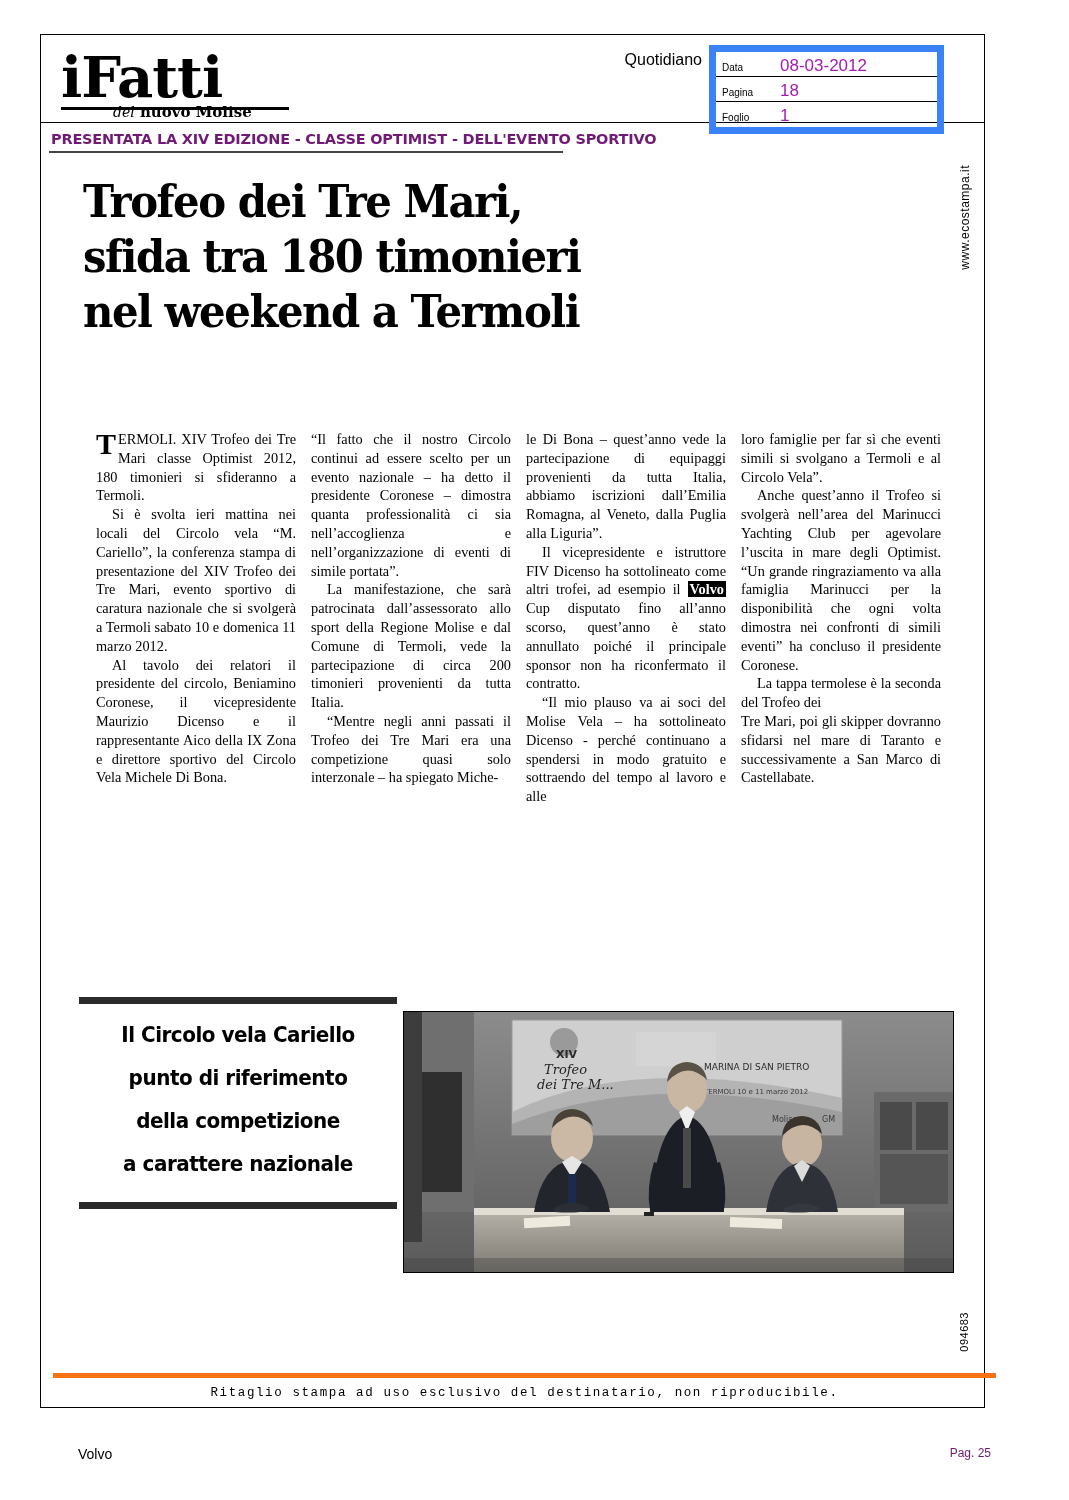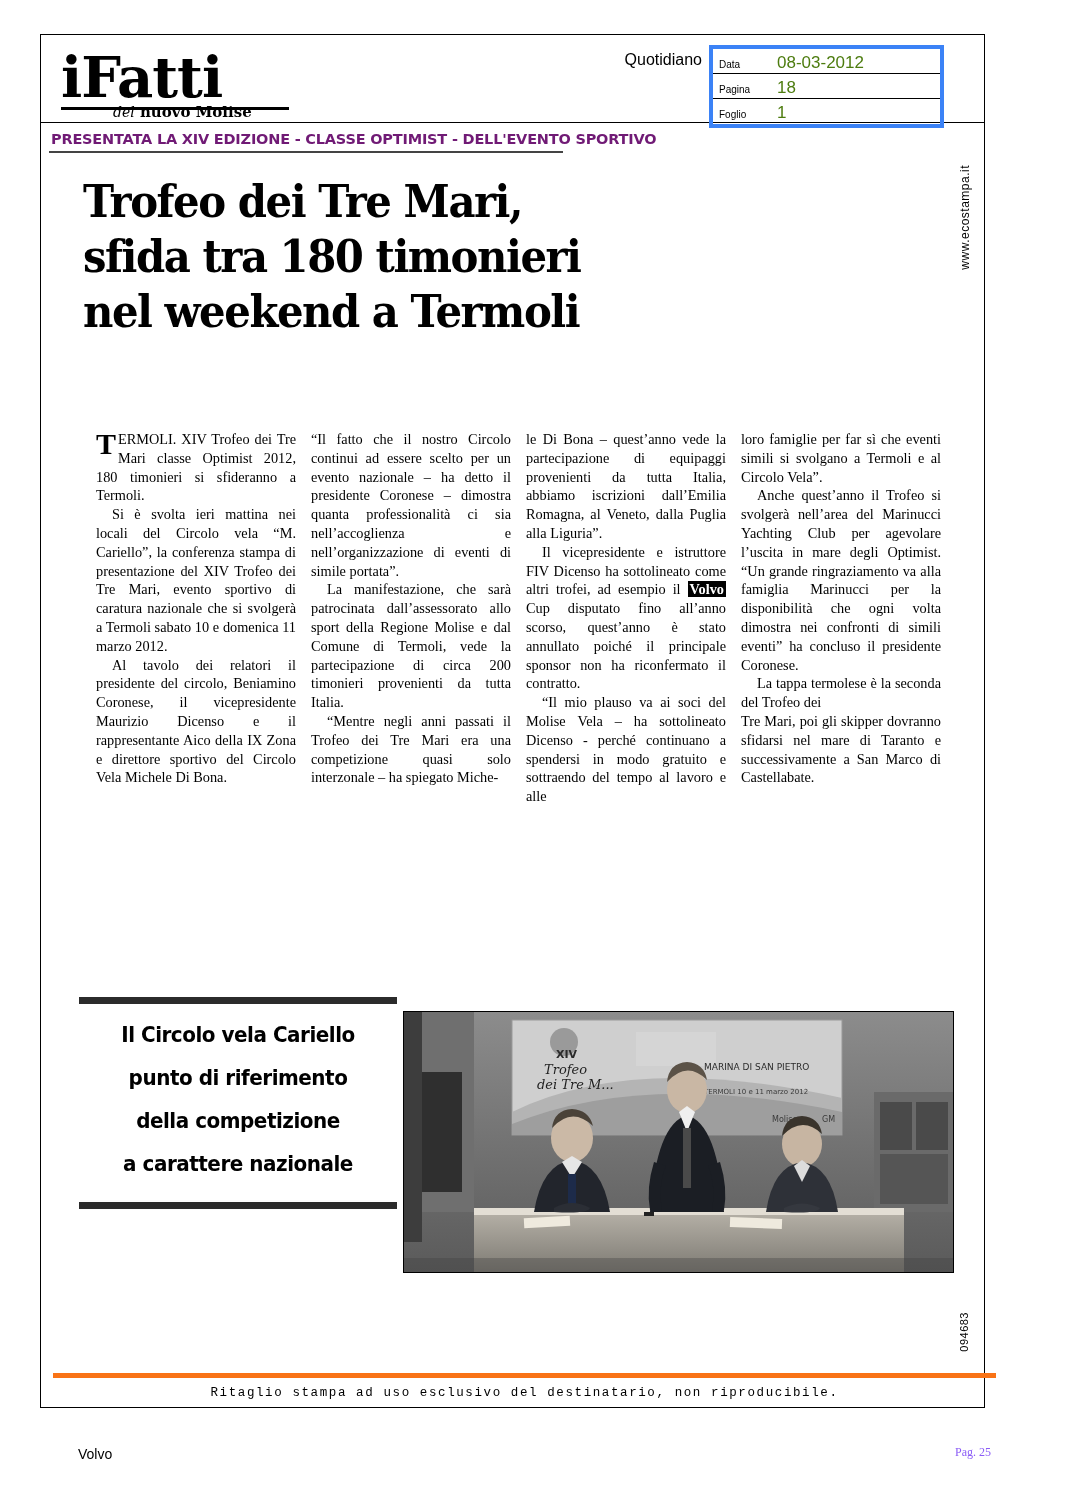--- a/index.html
+++ b/index.html
@@ -68,40 +68,40 @@
     position: absolute;
     right: 282px; top: 16px;
     font-family: "Liberation Sans", sans-serif;
     font-size: 16px;
     color: #000;
   }
   .meta-box {
     position: absolute;
     right: 40px; top: 10px;
     width: 235px;
-    border: 4px solid #3b82f6;
+    border: 7px solid #3b82f6;
     font-family: "Liberation Sans", sans-serif;
   }
   .meta-row {
     display: flex;
     align-items: baseline;
     height: 25px;
     border-bottom: 1px solid #000;
     padding: 0 6px;
   }
   .meta-row:last-child { border-bottom: none; }
   .meta-label {
     font-size: 10px;
     width: 58px;
     color: #000;
     padding-top: 6px;
   }
   .meta-value {
     font-size: 17px;
-    color: #4d7c0f;
+    color: #a21caf;
     font-family: "Liberation Sans", sans-serif;
     padding-top: 4px;
   }
   
   .kicker-band {
     position: absolute;
     left: 8px; top: 96px;
     width: 928px;
   }
   .kicker-text {
@@ -249,23 +249,23 @@
   .page-footer-left {
     position: absolute;
     left: 78px; bottom: 38px;
     font-family: "Liberation Sans", sans-serif;
     font-size: 14px;
     color: #000;
   }
   .page-footer-right {
     position: absolute;
     right: 78px; bottom: 40px;
-    font-family: Liberation Serif, serif;
+    font-family: Liberation Sans, sans-serif;
     font-size: 12px;
-    color: #8b5cf6;
+    color: #701a75;
   }
 </style>
 </head>
 <body>
 
 <div class="page">
 
   <div class="clip-frame">
 
     <div class="masthead">

